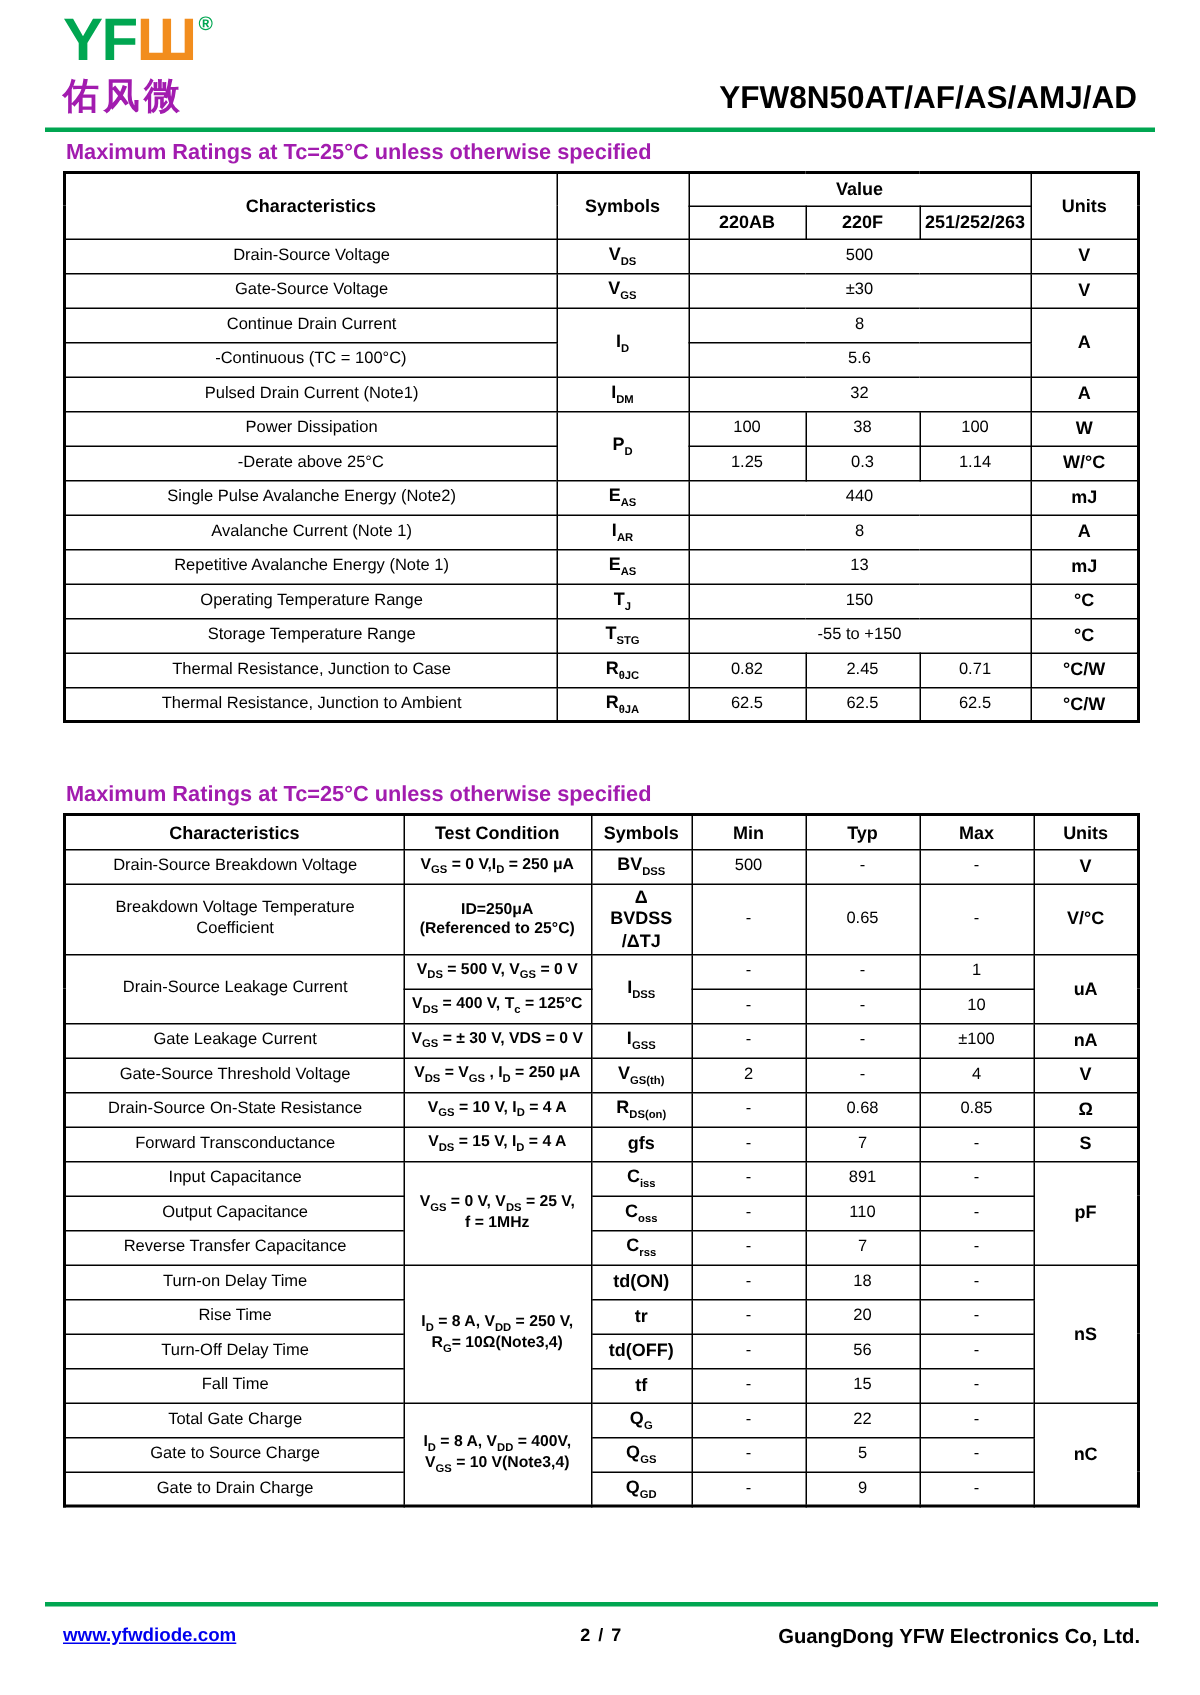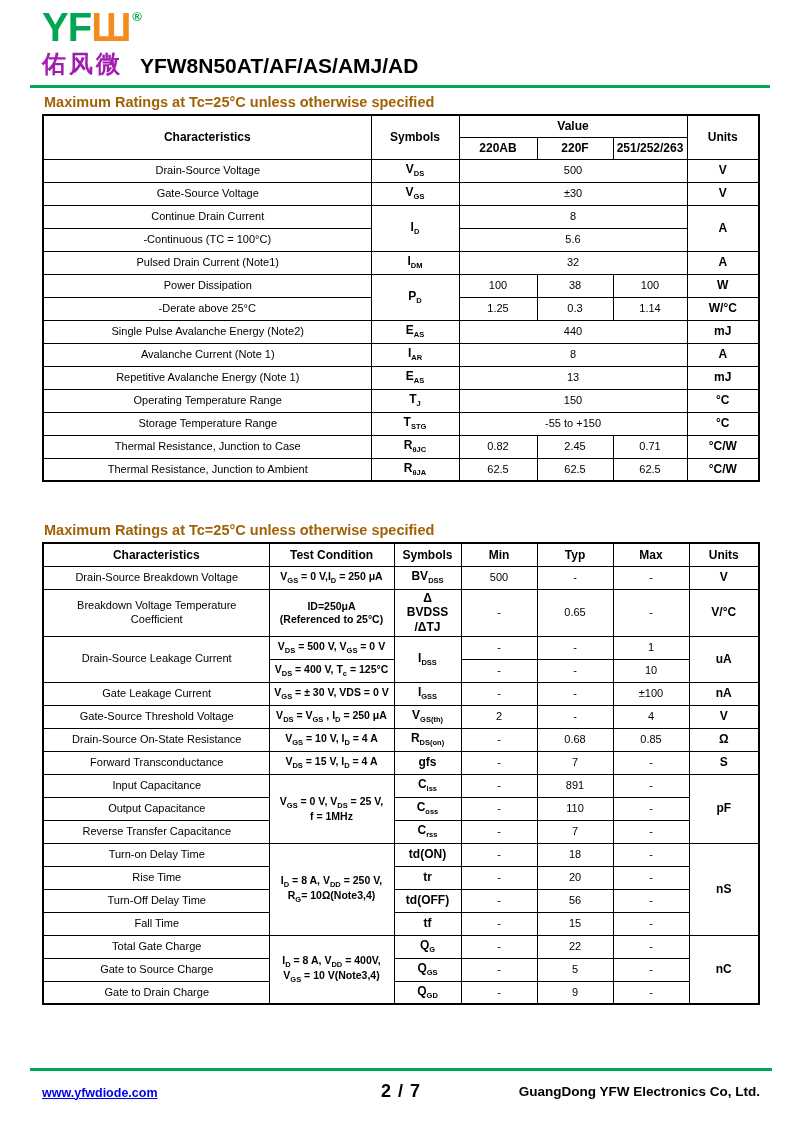--- a/index.html
+++ b/index.html
@@ -4,30 +4,30 @@
 <style>
   * { box-sizing: border-box; }
   html,body { margin:0; padding:0; }
   body {
     width:800px; height:1130px; position:relative; background:#fff;
     font-family:"Liberation Sans", sans-serif; color:#000; overflow:hidden;
   }
   .page { padding:8px 42px 0 42px; }
 
   
-  .hdr { display:flex; align-items:flex-end; }
+  .hdr { display:flex; justify-content:space-between; align-items:flex-end; }
   .logo-line1 { font-size:40px; font-weight:bold; line-height:0.95; letter-spacing:-1px; }
   .logo-yf { color:#00a651; }
   .logo-w { color:#f28d1d; }
   .logo-reg { font-size:13px; color:#00a651; font-weight:bold; position:relative; top:-20px; left:2px; letter-spacing:0; }
   .logo-cn { font-size:24px; font-weight:bold; color:#a21caf; letter-spacing:3px; margin-top:2px; }
   .doc-title { font-size:21px; font-weight:bold; padding-bottom:2px; white-space:nowrap; }
   .rule { height:3px; background:#00a651; margin:5px -12px 0 -12px; }
 
-  .sec-title { color:#a16207; font-weight:bold; font-size:14.5px; margin:6px 0 4px 2px; }
+  .sec-title { color:#a21caf; font-weight:bold; font-size:14.5px; margin:6px 0 4px 2px; }
   .gap { height:34px; }
 
   
   table { border-collapse:collapse; table-layout:fixed; width:716px; border:2px solid #000; }
   th, td { border:1px solid #000; overflow:hidden; }
   th { font-size:12px; font-weight:bold; text-align:center; padding:1px 2px; }
   td { font-size:11px; text-align:center; padding:1px 3px; line-height:1.2; }
   td.char  { text-align:center; padding-left:4px; }
   td.charc { text-align:center; }
   td.sym   { font-weight:bold; font-size:12px;text-align:center; }
@@ -39,21 +39,21 @@
   .t2 tbody tr { height:23px; }
   .t2 thead tr { height:23px; }
   .t2 tr.tall  { height:47px; }
 
   
   .footer { position:absolute; left:30px; right:28px; bottom:0; height:62px; }
   .frule { height:3px; background:#00a651; }
   .frow { display:flex; align-items:center; margin-top:10px; padding:0 12px; }
   .fleft { flex:1; }
   .flink { color:#0000ee; font-weight:bold; font-size:12.5px; text-decoration:underline; cursor:pointer; }
-  .fpage { font-size:18px; font-weight:bold; letter-spacing:1px; }
+  .fpage { font-size:12px; font-weight:bold; letter-spacing:1px; }
   .fcomp { flex:1; text-align:right; font-size:13.5px; font-weight:bold; }
 </style>
 </head>
 <body>
 
 <div class="page">
 
   <div class="hdr">
     <div>
       <div class="logo-line1"><span class="logo-yf">YF</span><span class="logo-w">Ш</span><span class="logo-reg">®</span></div>

